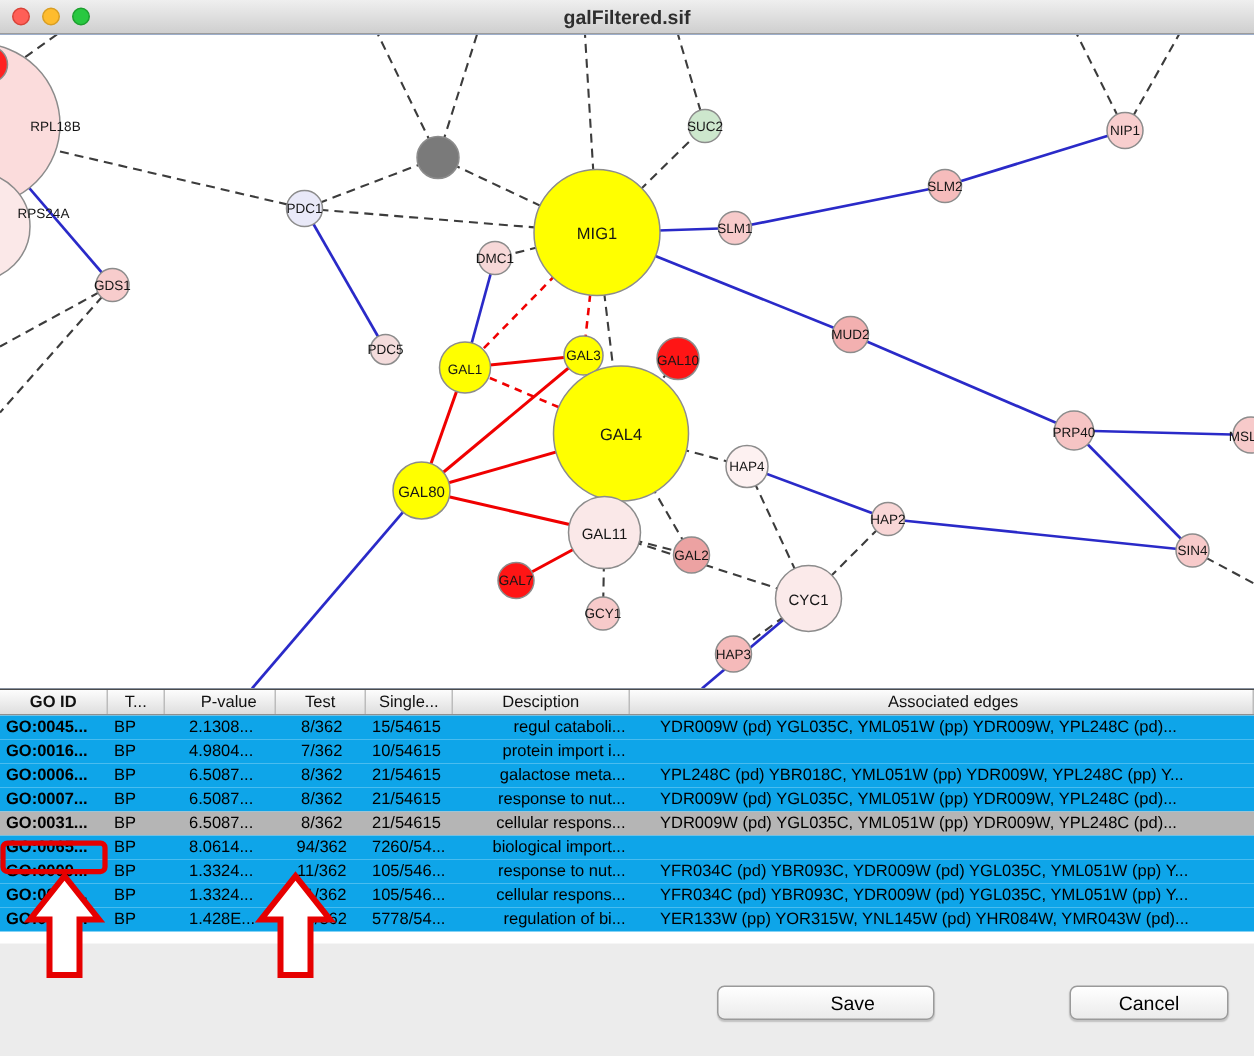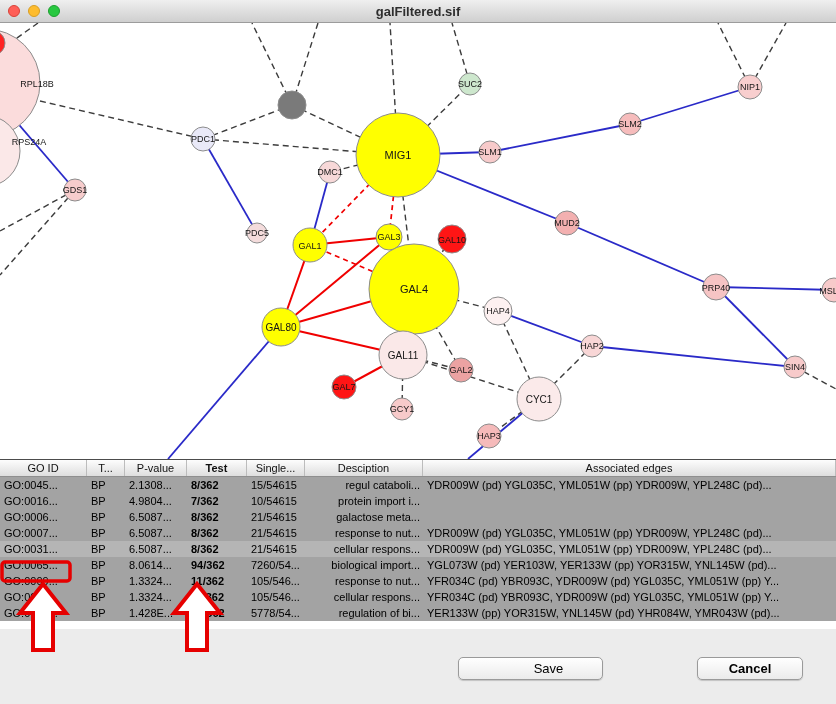--- a/index.html
+++ b/index.html
@@ -26,30 +26,30 @@
   .erd{stroke:#f00000;stroke-width:1.7;stroke-dasharray:5 4;}
   .node{stroke:#8c8c8c;stroke-width:1;}
   .nl{text-anchor:middle;fill:#161616;}
   .s9{font-size:9px;} .s10{font-size:10px;} .s11{font-size:11px;}
   
   .noa-table{width:836px;font-size:11px;}
   .thead{display:flex;height:17px;background:linear-gradient(#fdfdfd,#dedede);border-bottom:1px solid #8f8f8f;box-sizing:border-box;}
   .hcell{box-sizing:border-box;border-right:1px solid #bcbcbc;display:flex;align-items:center;justify-content:center;
          overflow:hidden;white-space:nowrap;color:#111;}
   .tbody{background:#fff;min-height:152px;}
-  .trow{display:flex;height:16px;background:#a3a3a3;}
+  .trow{display:flex;height:16px;background:#0ea5e9;}
   .trow.selected{background:#b5b5b5;}
   .tcell{box-sizing:border-box;padding:1px 3px 0 4px;overflow:hidden;white-space:nowrap;line-height:15px;color:#000;}
-  .col-0{width:87px;} .col-1{width:38px;} .col-2{width:62px;}
-  .col-3{width:60px;text-align:left;font-weight:bold;} .col-4{width:58px;} .col-5{width:118px;text-align:right;} .col-6{flex:1;}
+  .col-0{width:72px;font-weight:bold;} .col-1{width:38px;} .col-2{width:62px;margin-left:12px;}
+  .col-3{width:60px;text-align:center;} .col-4{width:58px;} .col-5{width:118px;text-align:right;} .col-6{flex:1;margin-left:16px;}
   .btn{position:absolute;height:23px;border:1px solid #9a9a9a;border-radius:5px;
        background:linear-gradient(#ffffff,#ebebeb);font-size:13px;color:#000;
        font-family:"Liberation Sans",sans-serif;box-shadow:0 1px 1px rgba(0,0,0,.18);}
-  .btn.save{left:458px;top:197px;width:145px;padding-left:42px;}
-  .btn.cancel{left:697px;top:197px;width:106px;font-weight:bold;}
+  .btn.save{left:478px;top:197px;width:145px;padding-left:42px;}
+  .btn.cancel{left:713px;top:197px;width:106px;}
   .annotations{position:absolute;left:0;top:0;width:836px;height:704px;pointer-events:none;z-index:20;}
 </style>
 </head>
 <body>
 
 <div class="stage">
 
   <section class="window top-window">
     <header class="titlebar">
       <div class="lights">
@@ -215,20 +215,21 @@
             <div class="tcell col-4">10/54615</div>
             <div class="tcell col-5">protein import i...</div>
           </div>
           <div class="trow">
             <div class="tcell col-0">GO:0006...</div>
             <div class="tcell col-1">BP</div>
             <div class="tcell col-2">6.5087...</div>
             <div class="tcell col-3">8/362</div>
             <div class="tcell col-4">21/54615</div>
             <div class="tcell col-5">galactose meta...</div>
+            <div class="tcell col-6">YPL248C (pd) YBR018C, YML051W (pp) YDR009W, YPL248C (pp) Y...</div>
           </div>
           <div class="trow">
             <div class="tcell col-0">GO:0007...</div>
             <div class="tcell col-1">BP</div>
             <div class="tcell col-2">6.5087...</div>
             <div class="tcell col-3">8/362</div>
             <div class="tcell col-4">21/54615</div>
             <div class="tcell col-5">response to nut...</div>
             <div class="tcell col-6">YDR009W (pd) YGL035C, YML051W (pp) YDR009W, YPL248C (pd)...</div>
           </div>
@@ -241,21 +242,20 @@
             <div class="tcell col-5">cellular respons...</div>
             <div class="tcell col-6">YDR009W (pd) YGL035C, YML051W (pp) YDR009W, YPL248C (pd)...</div>
           </div>
           <div class="trow">
             <div class="tcell col-0">GO:0065...</div>
             <div class="tcell col-1">BP</div>
             <div class="tcell col-2">8.0614...</div>
             <div class="tcell col-3">94/362</div>
             <div class="tcell col-4">7260/54...</div>
             <div class="tcell col-5">biological import...</div>
-            <div class="tcell col-6">YGL073W (pd) YER103W, YER133W (pp) YOR315W, YNL145W (pd)...</div>
           </div>
           <div class="trow">
             <div class="tcell col-0">GO:0009...</div>
             <div class="tcell col-1">BP</div>
             <div class="tcell col-2">1.3324...</div>
             <div class="tcell col-3">11/362</div>
             <div class="tcell col-4">105/546...</div>
             <div class="tcell col-5">response to nut...</div>
             <div class="tcell col-6">YFR034C (pd) YBR093C, YDR009W (pd) YGL035C, YML051W (pp) Y...</div>
           </div>

